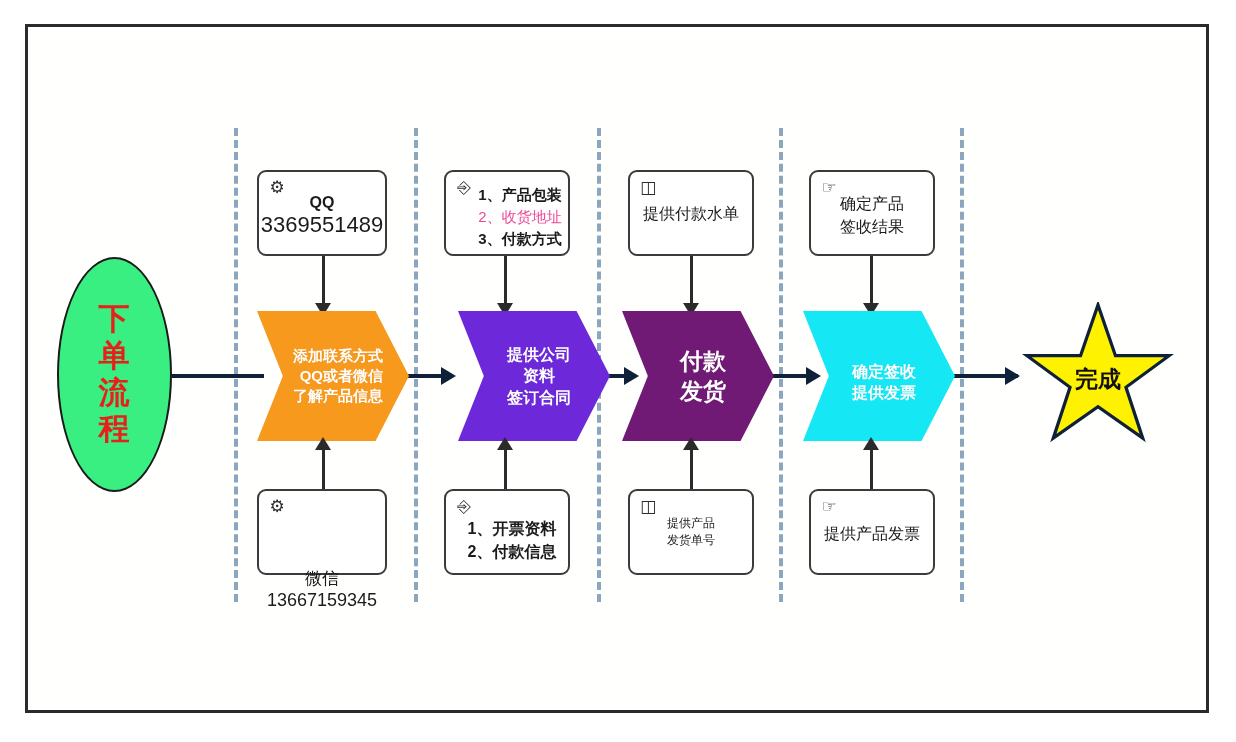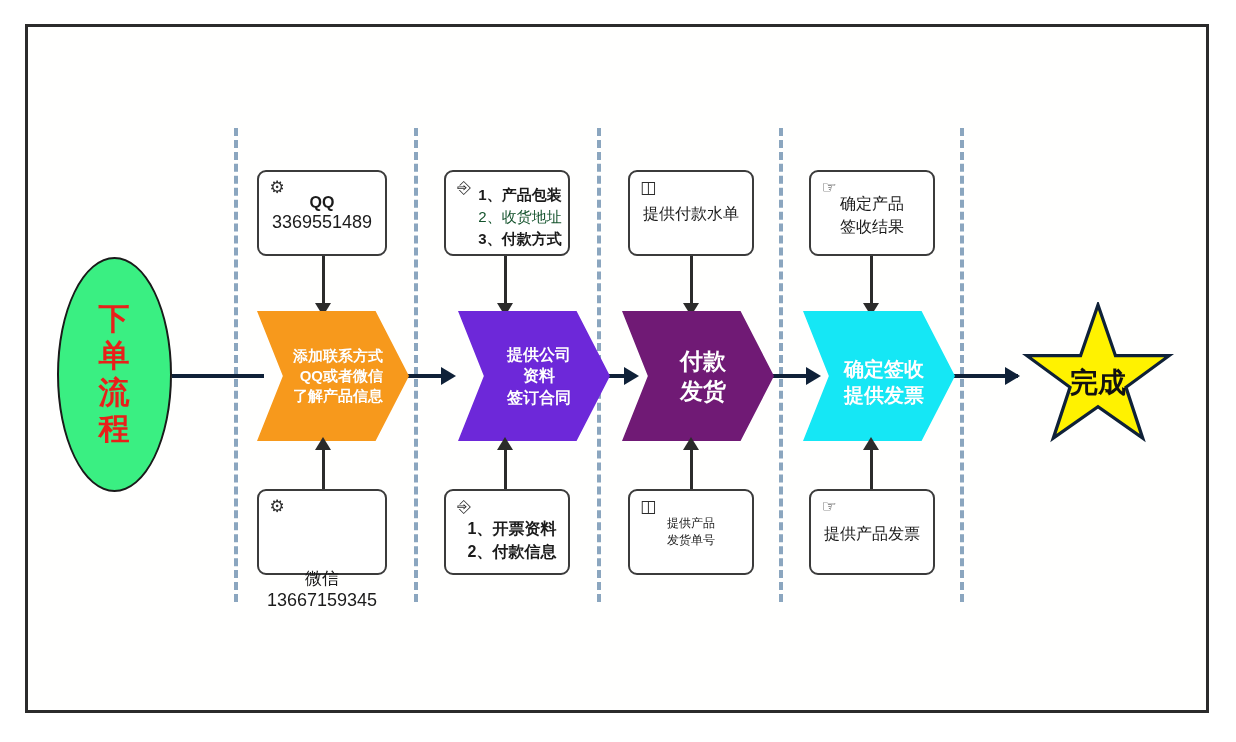--- a/index.html
+++ b/index.html
@@ -66,21 +66,21 @@
     font-weight:bold;
     text-align:center;
     line-height:1.32;
     padding-left:10px;
     white-space:pre-line;
     text-shadow:0 0 1px rgba(0,0,0,0.08);
   }
   .chevron.c1 .ctext{font-size:15px;text-align:right;}
   .chevron.c2 .ctext{font-size:16px;}
   .chevron.c3 .ctext{font-size:23px;}
-  .chevron.c4 .ctext{font-size:20px;margin-top:12px;}
+  .chevron.c4 .ctext{font-size:16px;margin-top:12px;}
 
   
   .note{
     position:absolute;
     border:2px solid #3b3b3b;
     border-radius:9px;
     background:#ffffff;
     box-sizing:border-box;
     padding:6px 6px 6px 6px;
   }
@@ -93,35 +93,35 @@
     color:#2b2b2b;
     text-align:center;
   }
   .note .nbody{
     position:absolute;
     left:0;right:0;
     text-align:center;
     color:#1b1b1b;
   }
   .note .ln{display:block;white-space:nowrap;}
-  .note .ln.dim{color:#14532d;font-weight:normal;}
+  .note .ln.dim{color:#ec4899;font-weight:normal;}
   .note .ln.bold{font-weight:bold;}
 
   
   .star-wrap{
     position:absolute;
     left:1022px;top:302px;
     width:152px;height:148px;
   }
   .star-wrap svg{display:block;width:152px;height:148px;}
   .star-label{
     position:absolute;
     left:0;right:0;top:62px;
     text-align:center;
-    font-size:28px;font-weight:bold;color:#111111;
+    font-size:23px;font-weight:bold;color:#111111;
     pointer-events:none;
   }
   .hline{
     position:absolute;
     height:4px;background:#0f2138;
   }
   .vline{
     position:absolute;
     width:3px;background:#2b2b2b;
   }
@@ -175,21 +175,21 @@
   <div class="hline" style="left:760px;top:374px;width:52px;"></div>
   <div class="arrow-r" style="left:806px;top:367px;"></div>
 
   <div class="hline" style="left:940px;top:374px;width:78px;"></div>
   <div class="arrow-r" style="left:1005px;top:367px;"></div>
 
   <div class="note" style="left:257px;top:170px;width:130px;height:86px;">
     <span class="nicon">⚙</span>
     <span class="nbody" style="top:22px;font-size:16px;">
       <span class="ln bold">QQ</span>
-      <span class="ln" style="font-size:18px;">3369551489</span>
+      <span class="ln" style="font-size:22px;">3369551489</span>
     </span>
   </div>
   <div class="vline" style="left:322px;top:256px;height:55px;"></div>
   <div class="arrow-d" style="left:315px;top:303px;"></div>
 
   <div class="chevron c1" style="left:257px;background:#F7991C;">
     <span class="ctext">添加联系方式
 QQ或者微信
 了解产品信息</span>
   </div>

